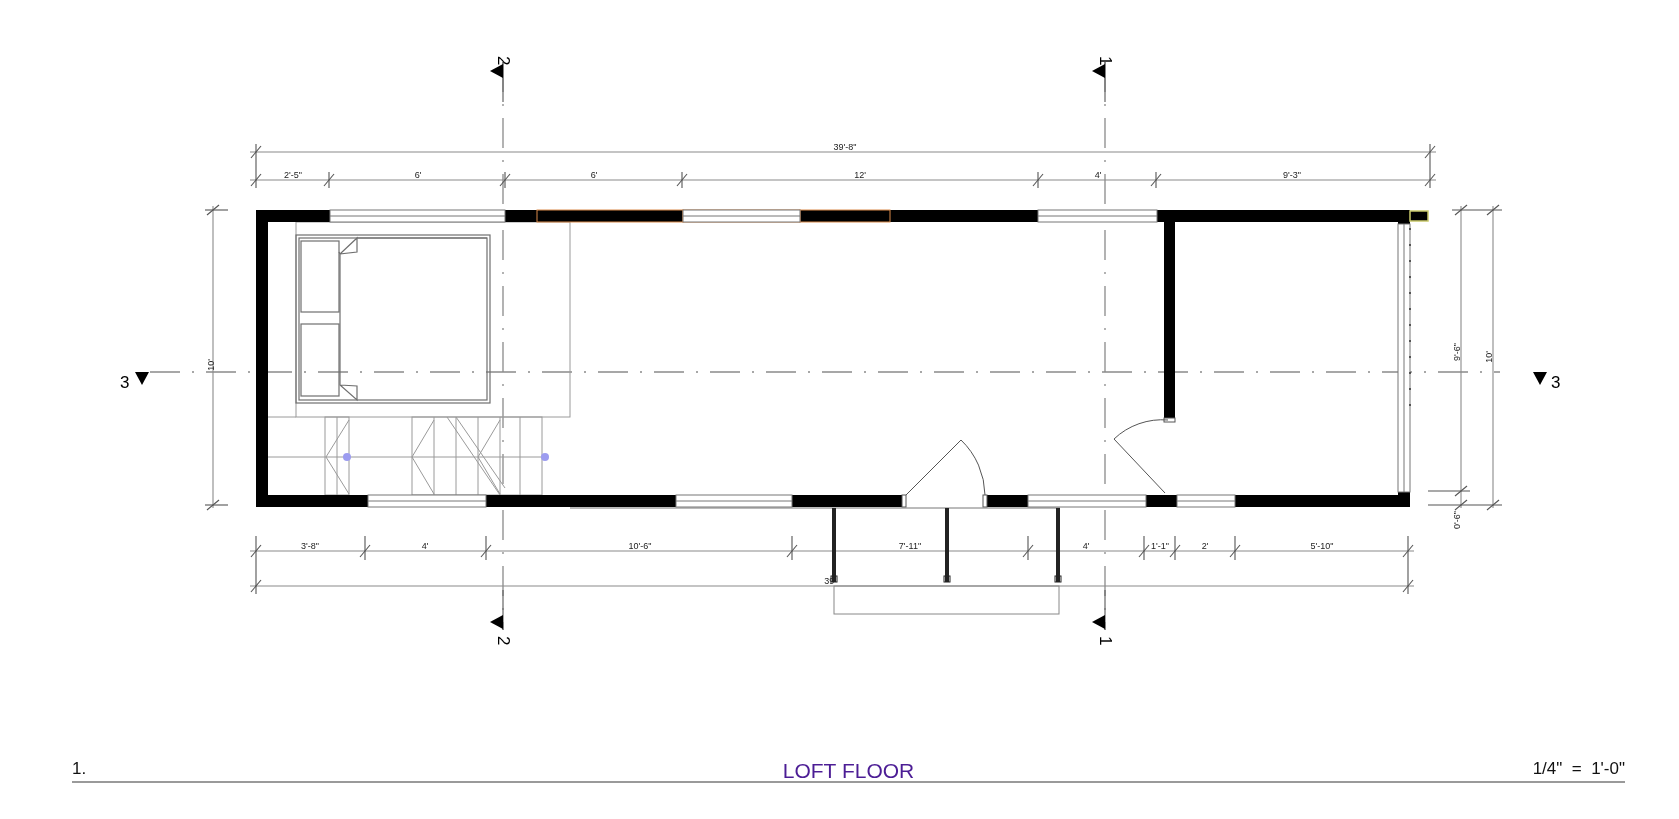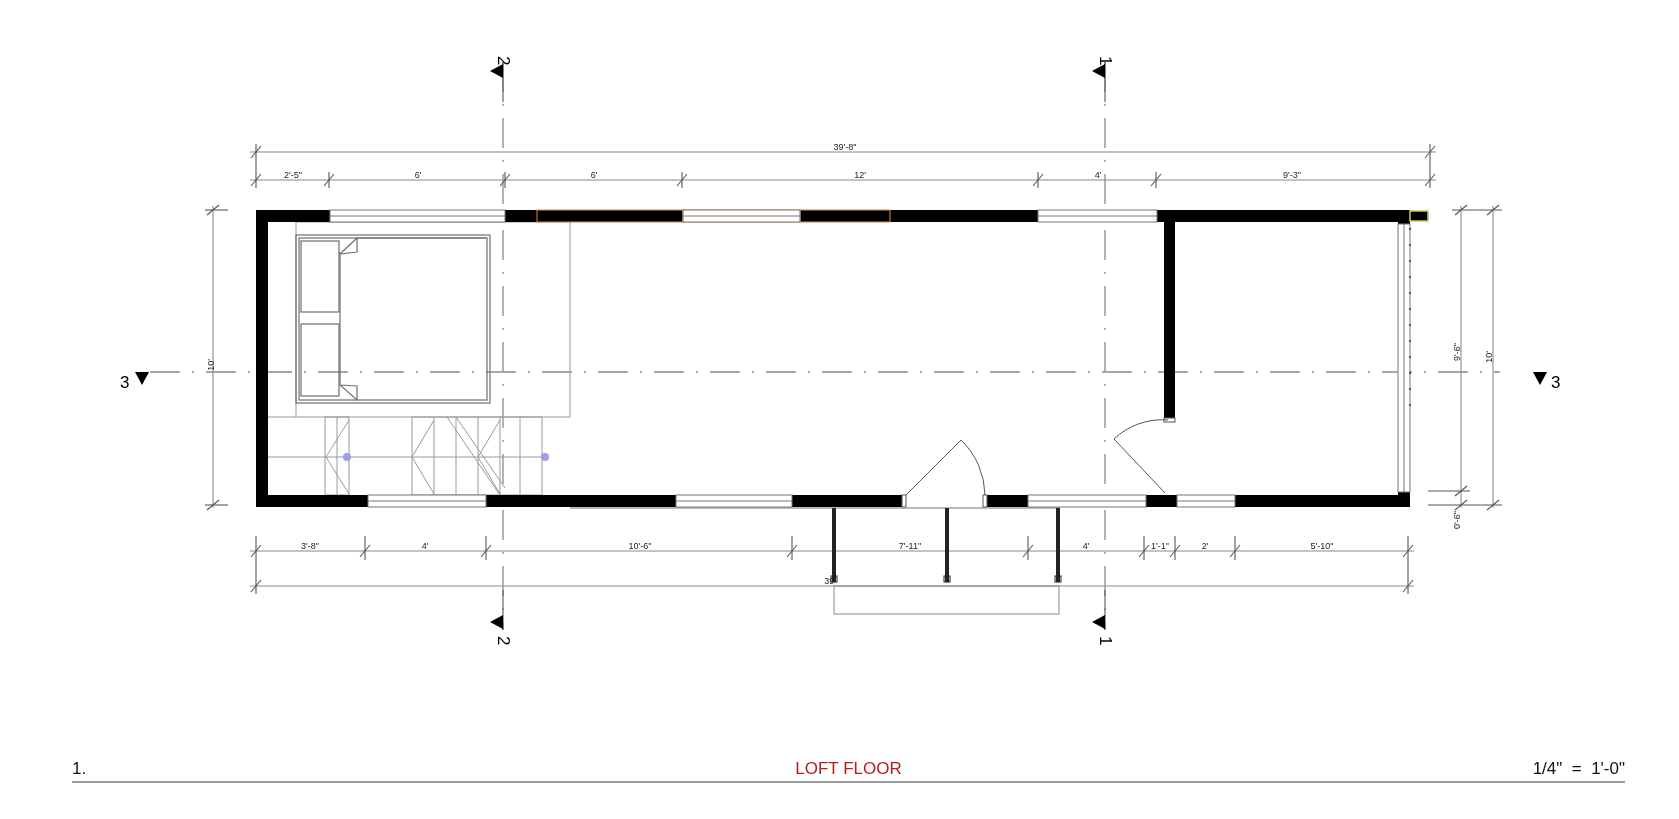--- a/index.html
+++ b/index.html
@@ -2,21 +2,21 @@
 <html><head>
 <meta charset="utf-8">
 <style>
   html, body { margin:0; padding:0; background:#ffffff; }
   body { width:1679px; height:819px; position:relative; overflow:hidden; font-family:"Liberation Sans", sans-serif; }
   #plan { position:absolute; left:0; top:0; width:1679px; height:819px; }
   .dimtxt { font-family:"Liberation Sans", sans-serif; font-size:9px; fill:#222; }
   .sec-label { font-family:"Liberation Sans", sans-serif; font-size:17px; fill:#000; }
   .title-row { position:absolute; left:72px; top:757px; width:1553px; height:24px; border-bottom:2px solid #9a9a9a; }
   .title-num { position:absolute; left:0; top:2px; font-size:17px; color:#111; }
-  .title-name { position:absolute; left:0; right:0; top:2px; text-align:center; font-size:17px; color:#b91c1c; }
+  .title-name { position:absolute; left:0; right:0; top:2px; text-align:center; font-size:21px; color:#4c1d95; }
   .title-scale { position:absolute; right:0; top:2px; font-size:17px; color:#111; white-space:pre; }
 </style>
 </head>
 <body>
 
 <svg id="plan" viewBox="0 0 1679 819" xmlns="http://www.w3.org/2000/svg">
 
   <g stroke="#8a8a8a" stroke-width="1.3" fill="none">
     <line x1="150" y1="372" x2="1500" y2="372" stroke-dasharray="30 12 2 12"></line>
   </g>

